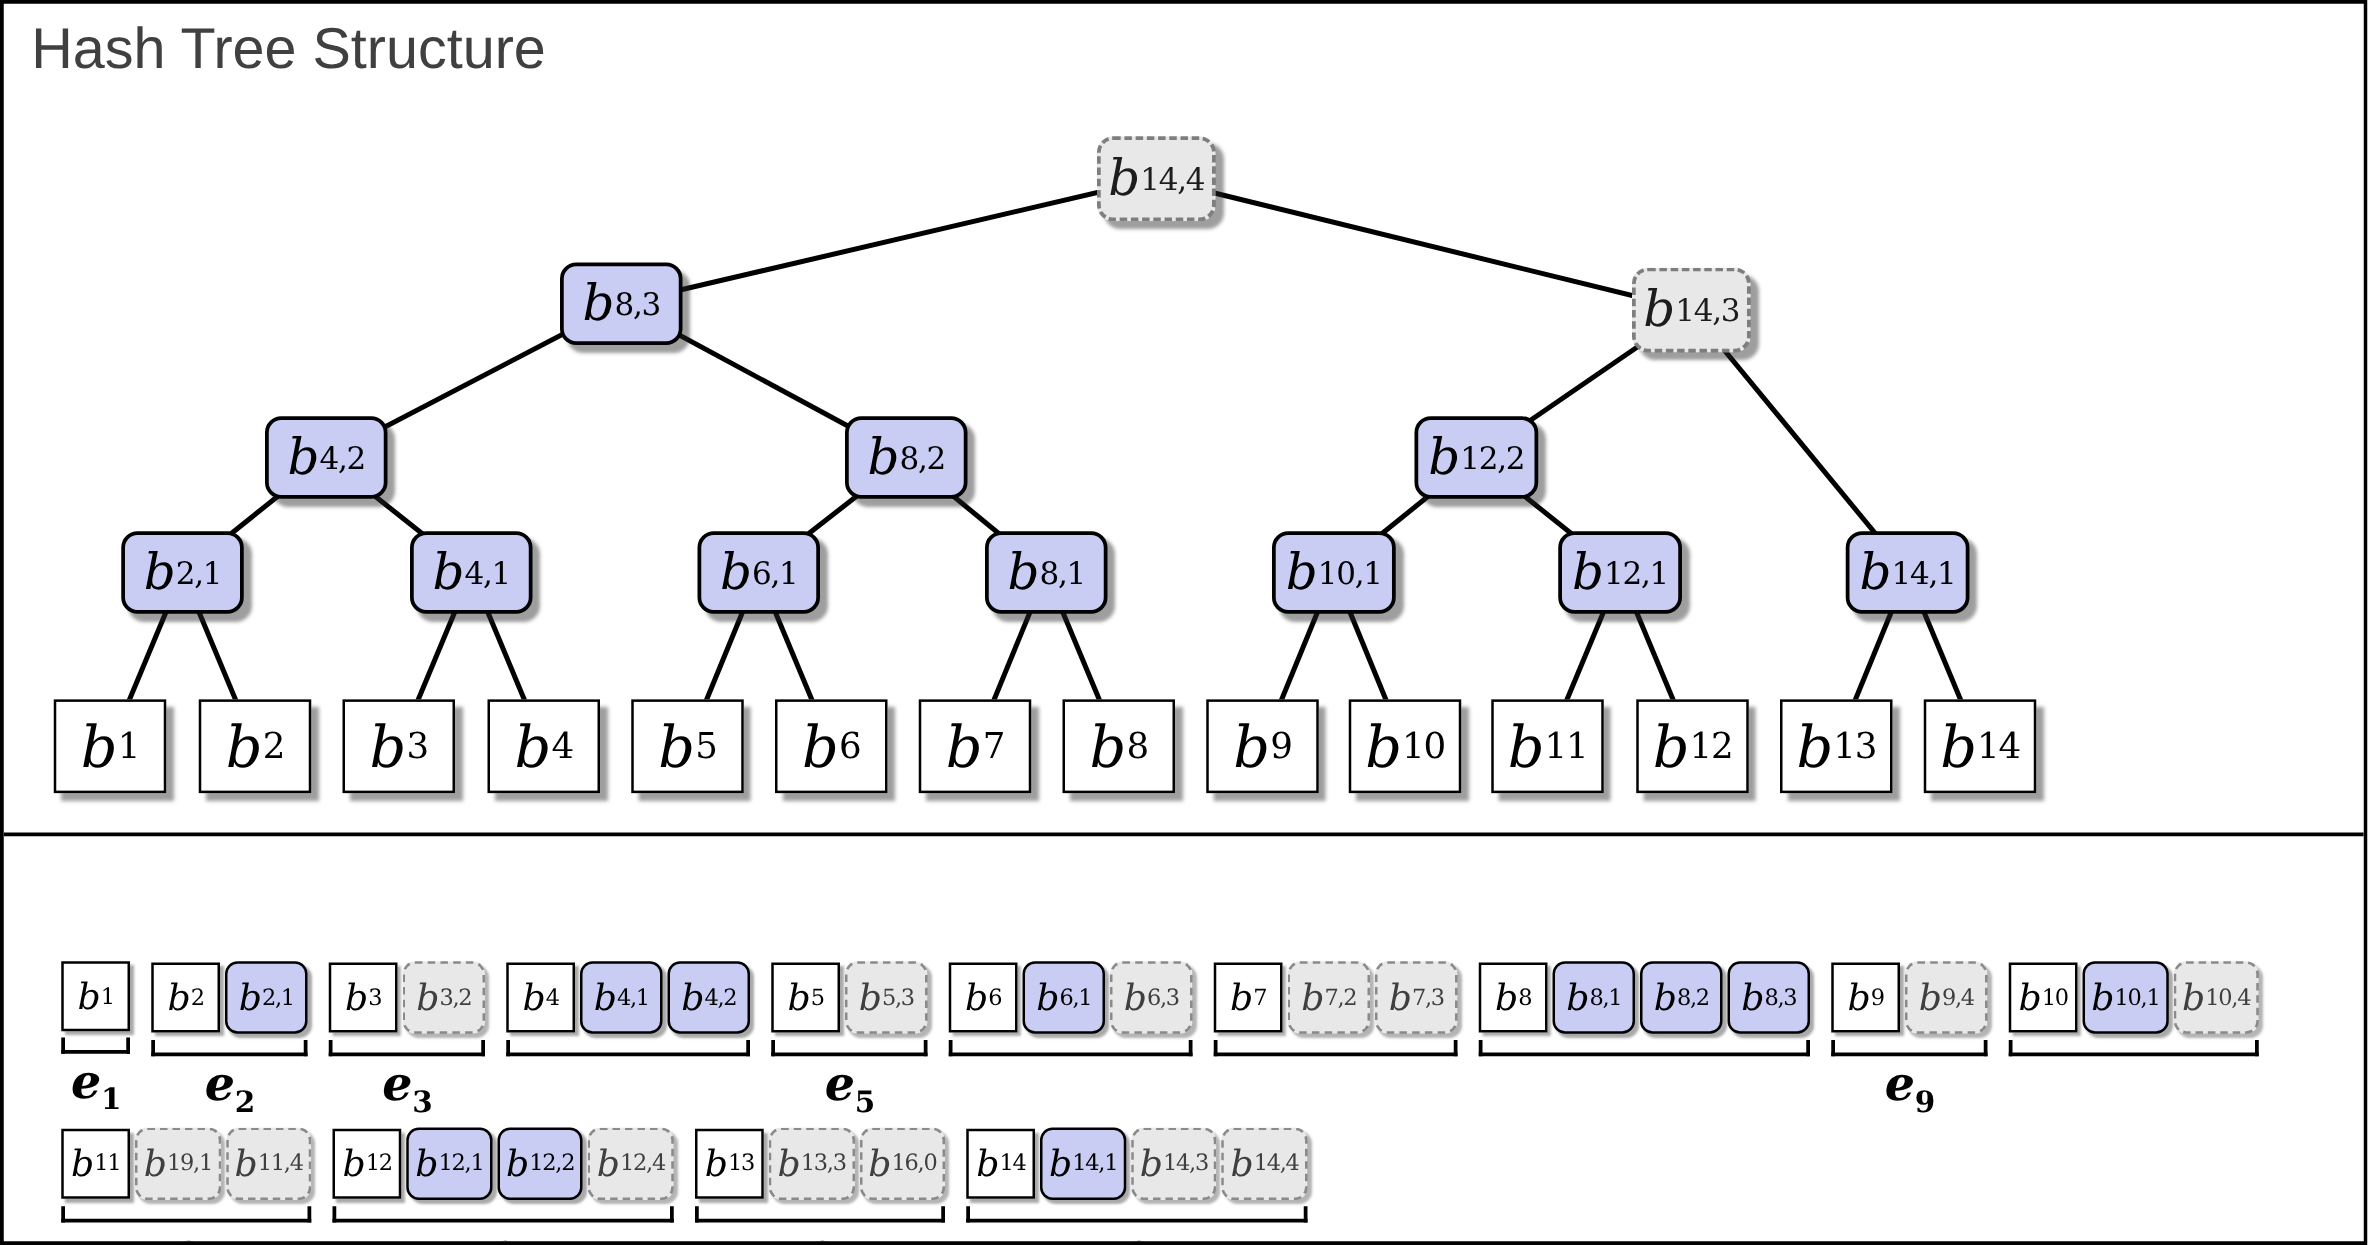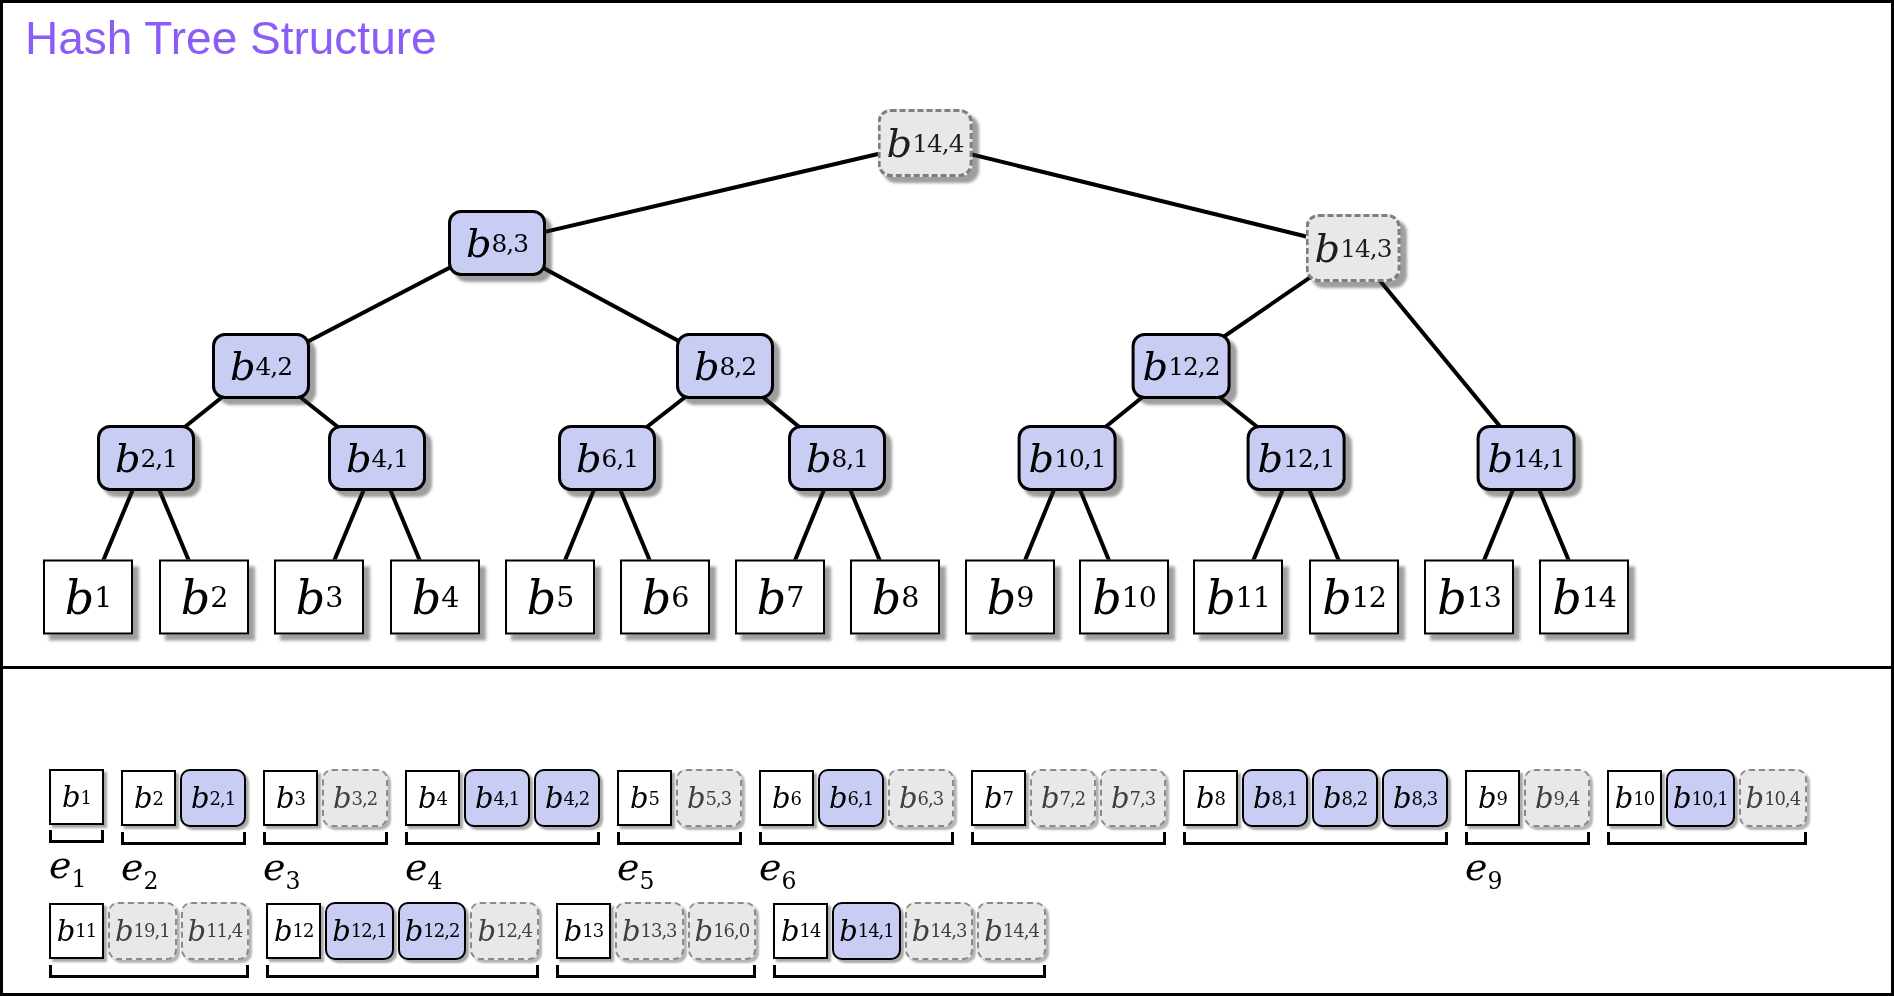--- a/index.html
+++ b/index.html
@@ -10,21 +10,21 @@
     border:3px solid #000;
     background:#fff;
     font-family:"DejaVu Serif", serif;
     overflow:hidden;
   }
   .section-title{
     position:absolute;
     left:22px;top:8px;
     font-family:"Liberation Sans", sans-serif;
     font-size:46px;
-    color:#8b5cf6;
+    color:#404040;
     letter-spacing:0px;
     white-space:nowrap;
   }
   
   .tree-section{
     position:absolute;left:0;top:0;width:100%;height:663px;
     box-sizing:border-box;
   }
   .edges{position:absolute;left:0;top:0;width:1894px;height:663px;}
   .edges line{stroke:#000;stroke-width:4;}
@@ -108,23 +108,25 @@
   }
   .bracket{
     height:13px;
     margin-top:5px;
     border-left:3px solid #000;
     border-right:3px solid #000;
     border-bottom:3px solid #000;
     box-sizing:border-box;
   }
   .entry-label{
+    text-align:center;
     font-size:38px;
     line-height:1.0;
     margin-top:3px;
+    font-weight:bold;
   }
 </style>
 </head>
 <body>
 
 <div class="page">
 
   <div class="tree-section">
     <div class="section-title">Hash Tree Structure</div>
 
@@ -325,21 +327,20 @@
           <div class="sblock" data-type="internal">
               <span class="mb">b</span>
               <span class="msub">4,1</span>
             </div>
           <div class="sblock" data-type="internal">
               <span class="mb">b</span>
               <span class="msub">4,2</span>
             </div>
         </div>
         <div class="bracket"></div>
-        <div class="entry-label"><span class="mb">e</span><span class="msub">4</span></div>
       </div>
 
       <div class="entry">
         <div class="blocks">
           <div class="sblock" data-type="leaf">
               <span class="mb">b</span>
               <span class="msub">5</span>
             </div>
           <div class="sblock" data-type="absent">
               <span class="mb">b</span>
@@ -359,21 +360,20 @@
           <div class="sblock" data-type="internal">
               <span class="mb">b</span>
               <span class="msub">6,1</span>
             </div>
           <div class="sblock" data-type="absent">
               <span class="mb">b</span>
               <span class="msub">6,3</span>
             </div>
         </div>
         <div class="bracket"></div>
-        <div class="entry-label"><span class="mb">e</span><span class="msub">6</span></div>
       </div>
 
       <div class="entry">
         <div class="blocks">
           <div class="sblock" data-type="leaf">
               <span class="mb">b</span>
               <span class="msub">7</span>
             </div>
           <div class="sblock" data-type="absent">
               <span class="mb">b</span>

